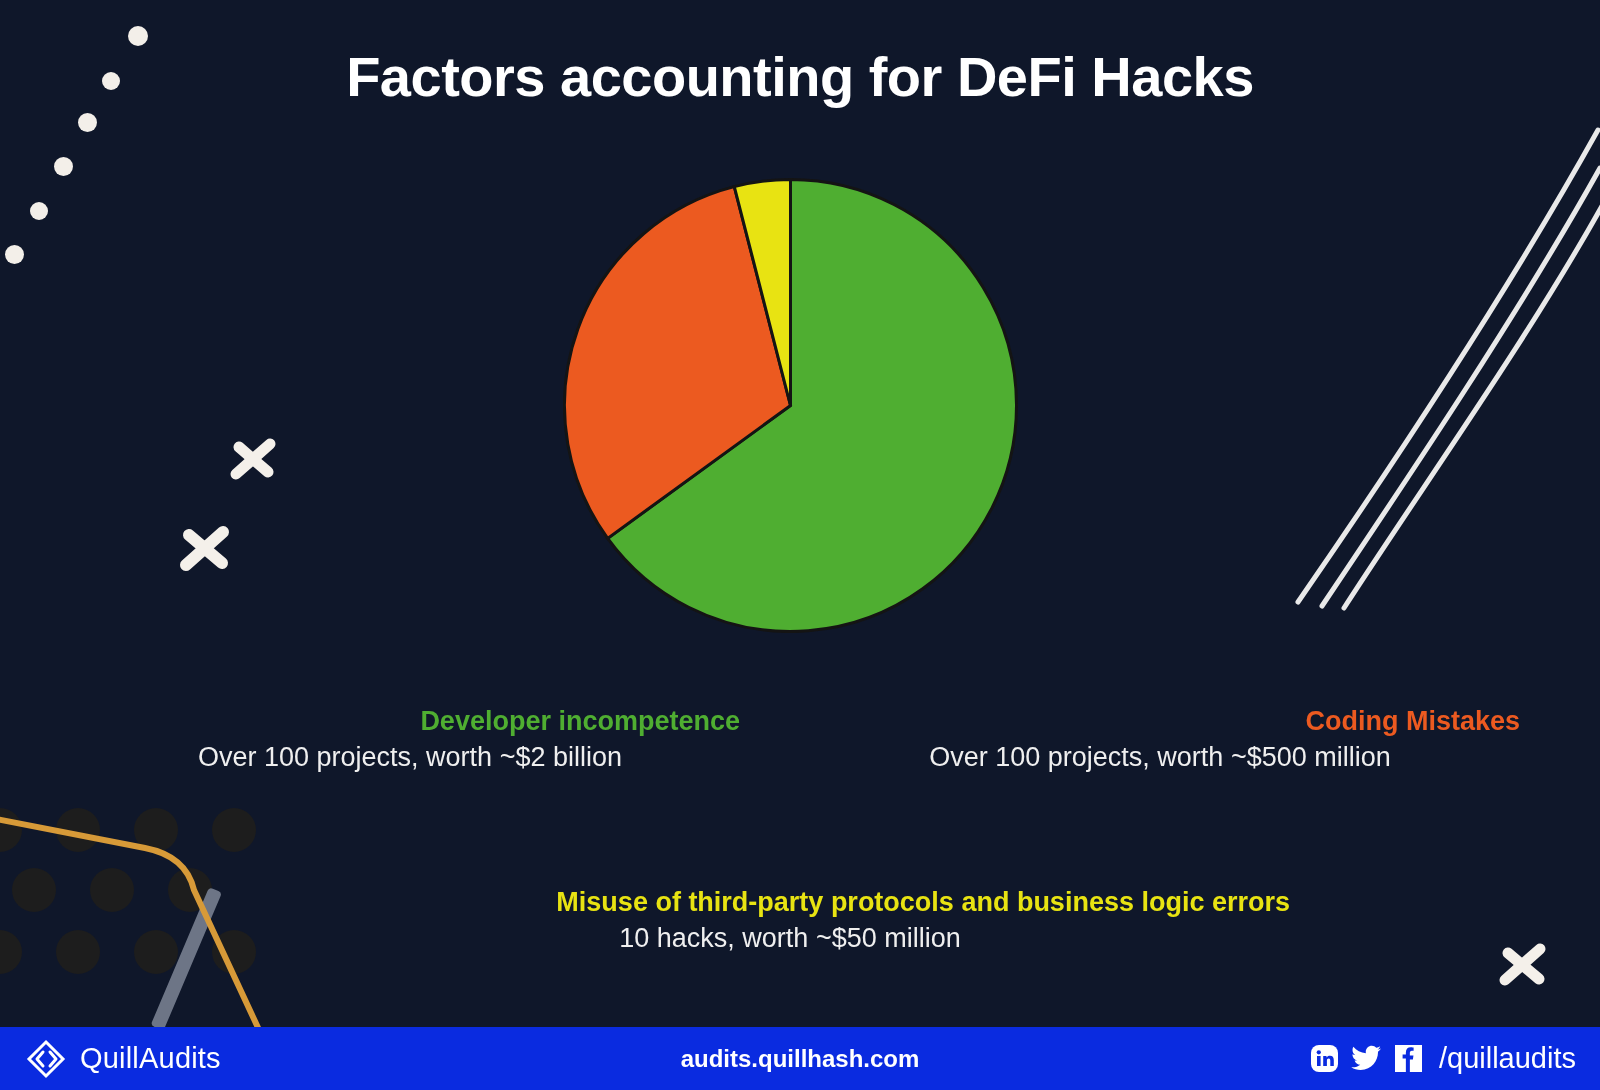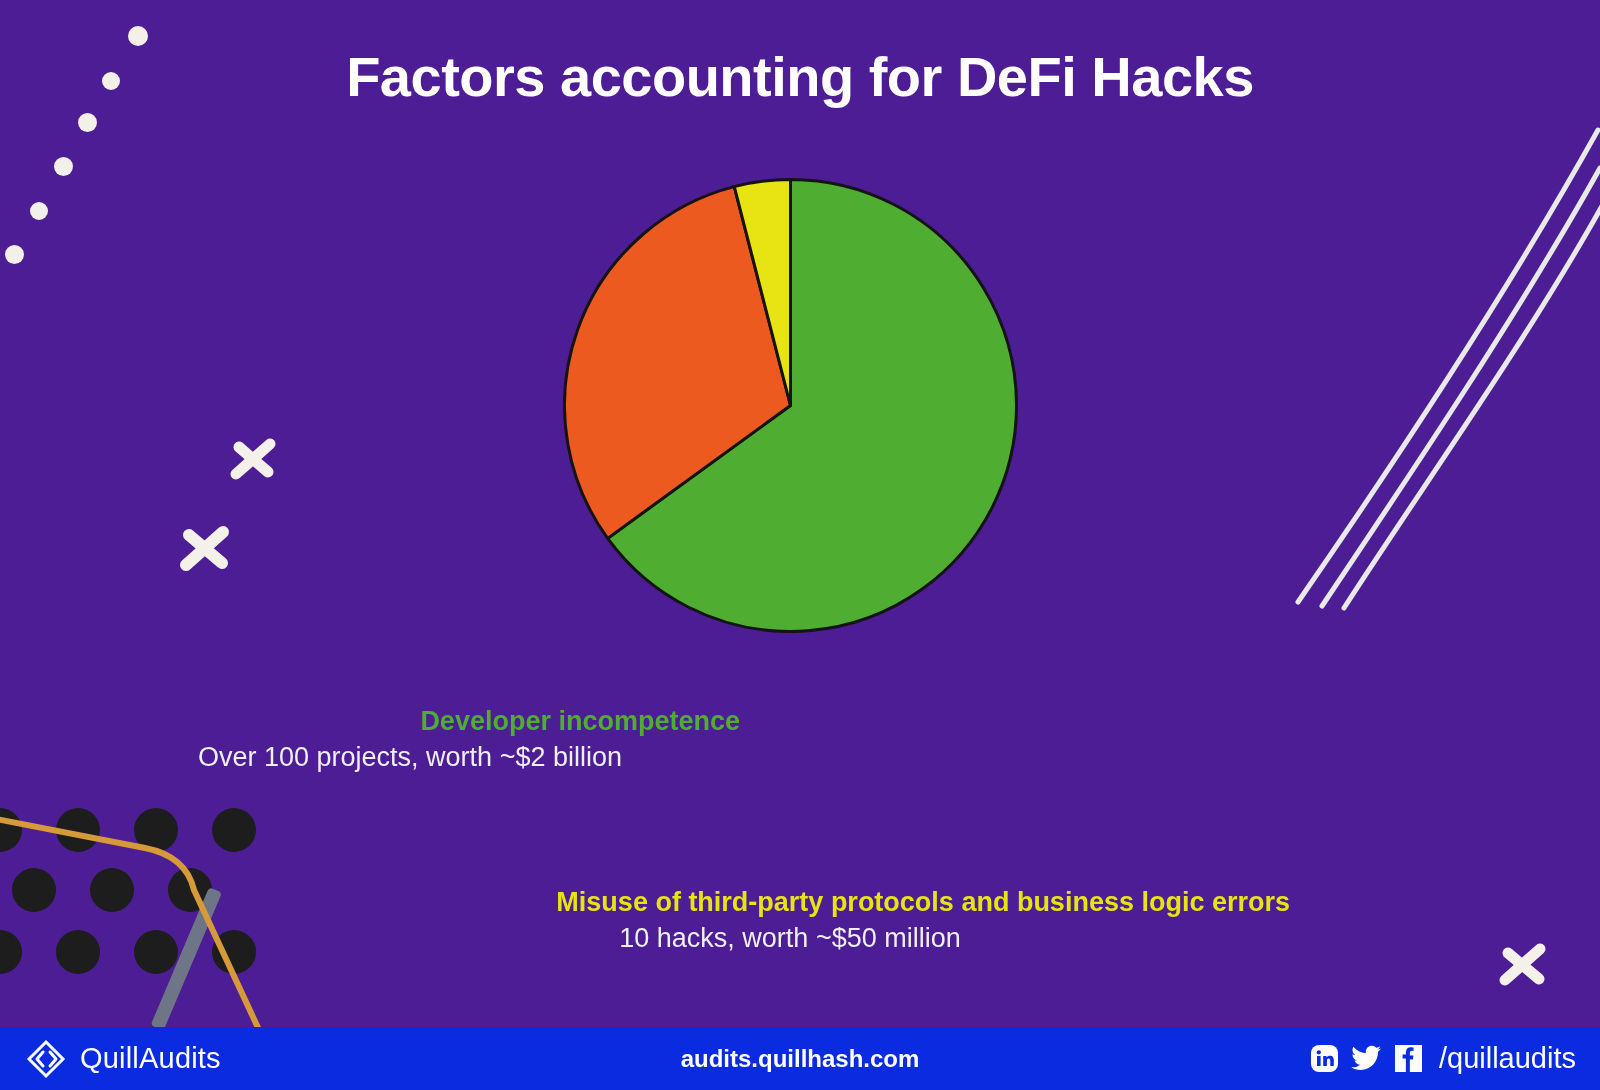--- a/index.html
+++ b/index.html
@@ -5,21 +5,21 @@
   * { margin:0; padding:0; box-sizing:border-box; }
   html,body { background:#000; }
   body {
     width:1600px; height:1090px;
     font-family:"Liberation Sans", sans-serif;
     overflow:hidden;
   }
   #page {
     position:relative;
     width:1600px; height:1090px;
-    background:#4c1d95;
+    background:#0f172a;
     overflow:hidden;
     text-decoration:underline;
   }
 
   
   .deco { position:absolute; pointer-events:none; }
   #dot-arc { left:0; top:60; width:180px; height:280px; }
   #dot-arc span {
     position:absolute;
     background:#f3efe9;
@@ -177,20 +177,22 @@
         </g>
     </svg>
   </div>
 
   <div id="legend-green" class="legend">
     <div class="lg-title" style="color:#4fae31;">Developer incompetence</div>
     <div class="lg-sub">Over 100 projects, worth ~$2 billion</div>
   </div>
 
   <div id="legend-orange" class="legend">
+    <div class="lg-title" style="color:#ec5a20;">Coding Mistakes</div>
+    <div class="lg-sub">Over 100 projects, worth ~$500 million</div>
   </div>
 
   <div id="legend-yellow" class="legend">
     <div class="lg-title" style="color:#e8e312;margin-top:18px;">Misuse of third-party protocols and business logic errors</div>
     <div class="lg-sub">10 hacks, worth ~$50 million</div>
   </div>
 
   <div id="footer">
     <div id="footer-url">audits.quillhash.com</div>
 

